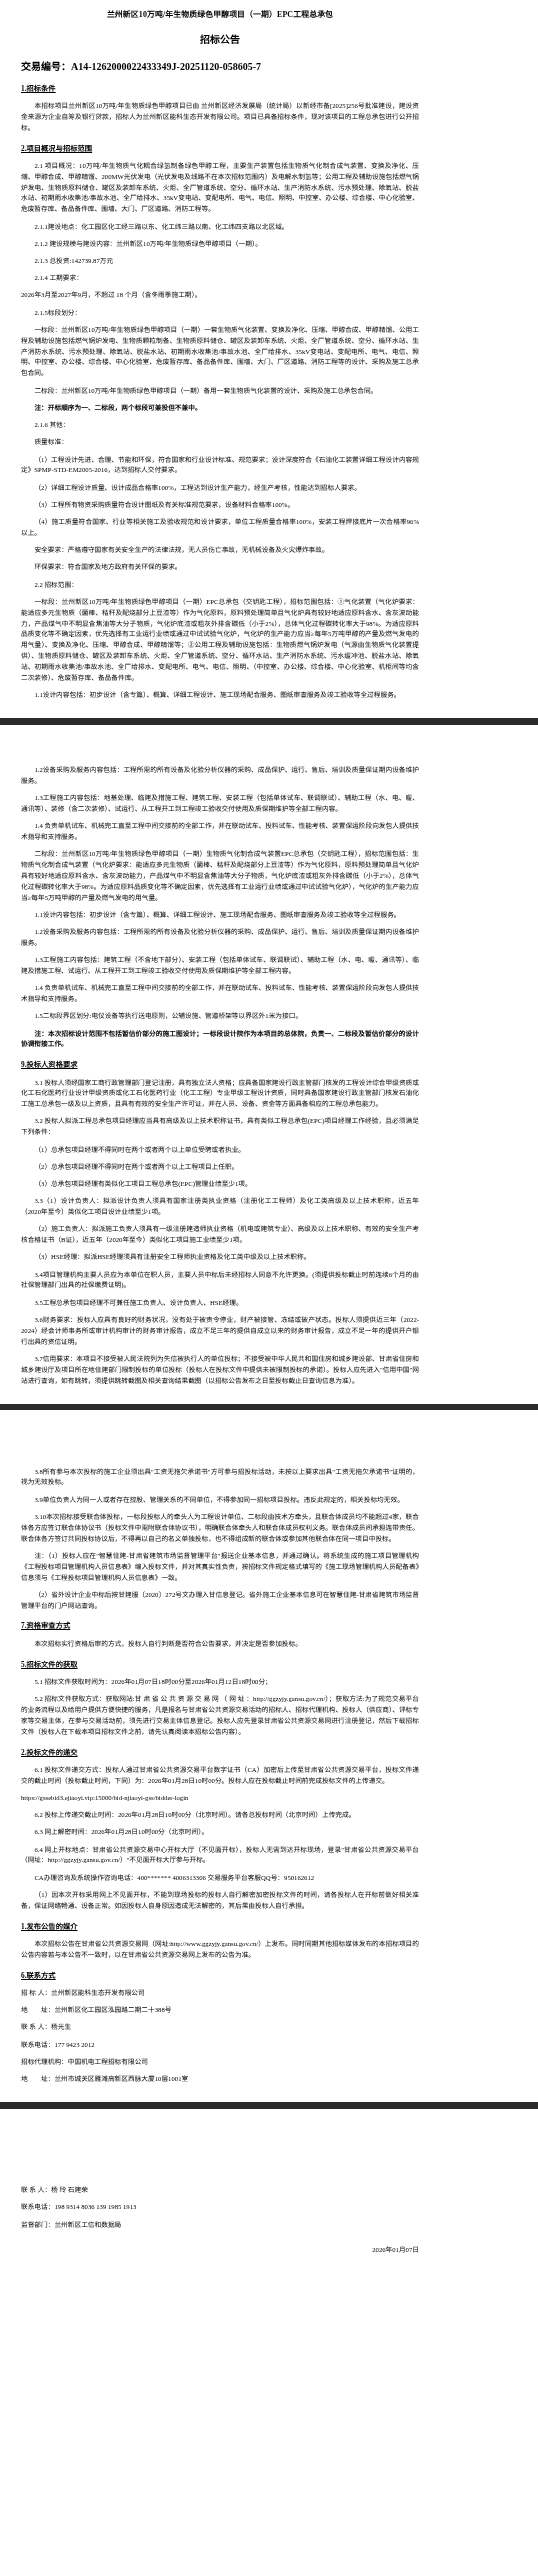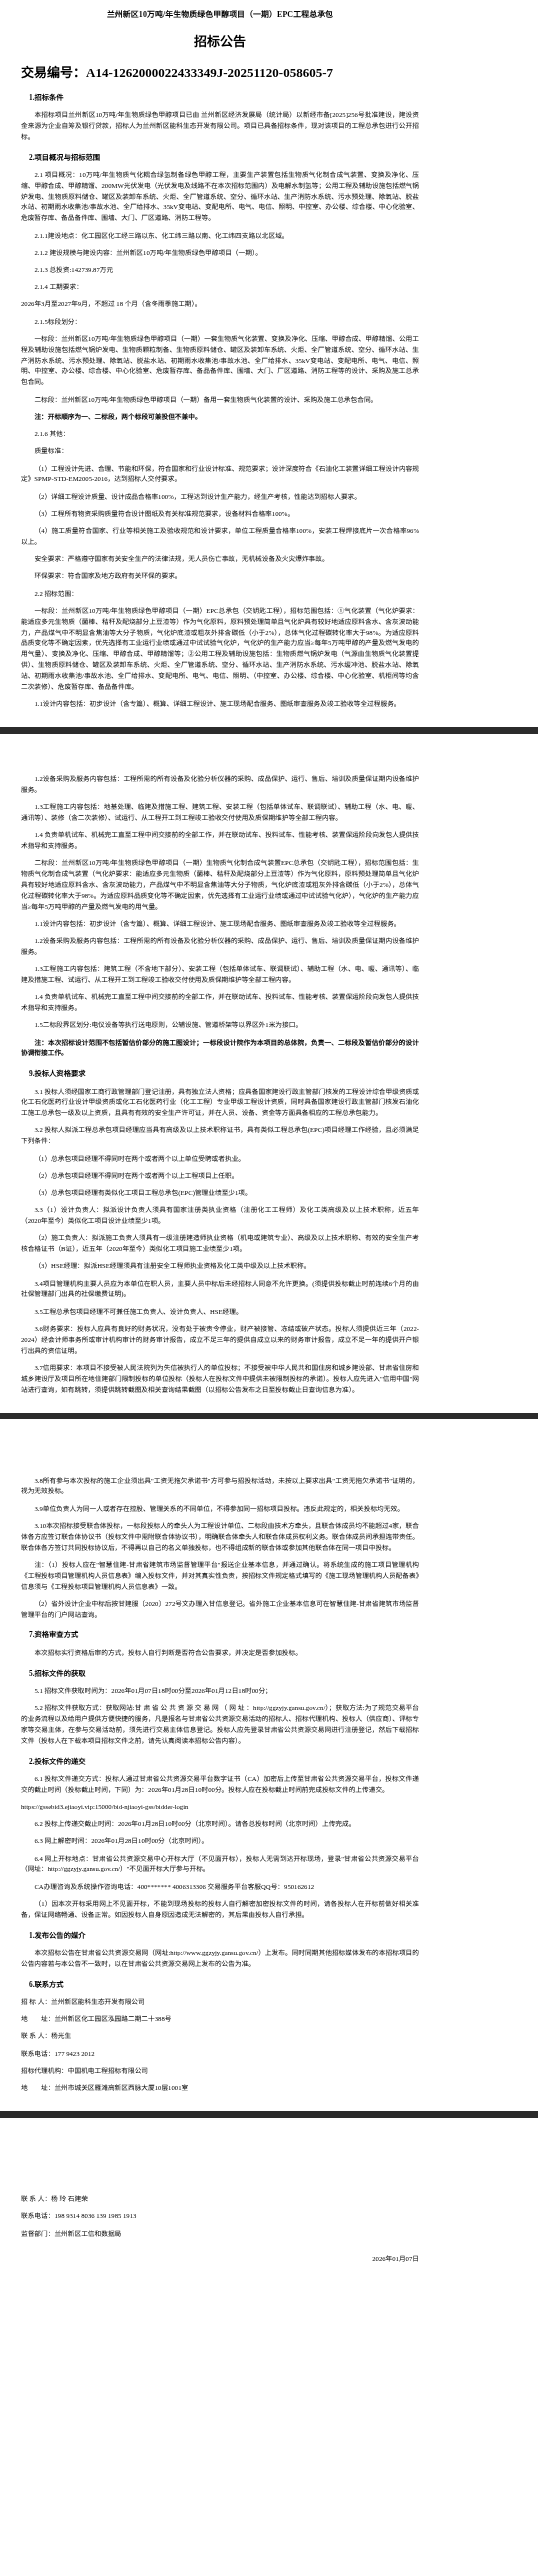--- a/index.html
+++ b/index.html
@@ -24,35 +24,36 @@
     text-align: center;
     font-weight: bold;
     font-size: 7.9px;
     letter-spacing: 0.1px;
     margin: 9.3px 0 0 0;
     line-height: 1.5;
   }
   .doc-subtitle {
     text-align: center;
     font-weight: bold;
-    font-size: 13px;
+    font-size: 10px;
     margin: 11px 0 0 0;
     line-height: 1.5;
   }
   .trade-no {
     font-weight: bold;
-    font-size: 13px;
+    font-size: 10px;
     margin: 11.6px 0 0 0;
     line-height: 1.5;
   }
   h2.sec {
     font-weight: bold;
     font-size: 7.3px;
-    margin: 10px 0 0 8px;
-    line-height: 1.5;
+    margin: 10px 0 0 0;
+    line-height: 1.5;
+    text-decoration: underline;
   }
   p.para {
     font-size: 6.7px;
     line-height: 1.62;
     margin: 6.4px 0 0 0;
     text-align: justify;
     text-justify: inter-ideograph;
     text-indent: 2em;
   }
   p.noind {

